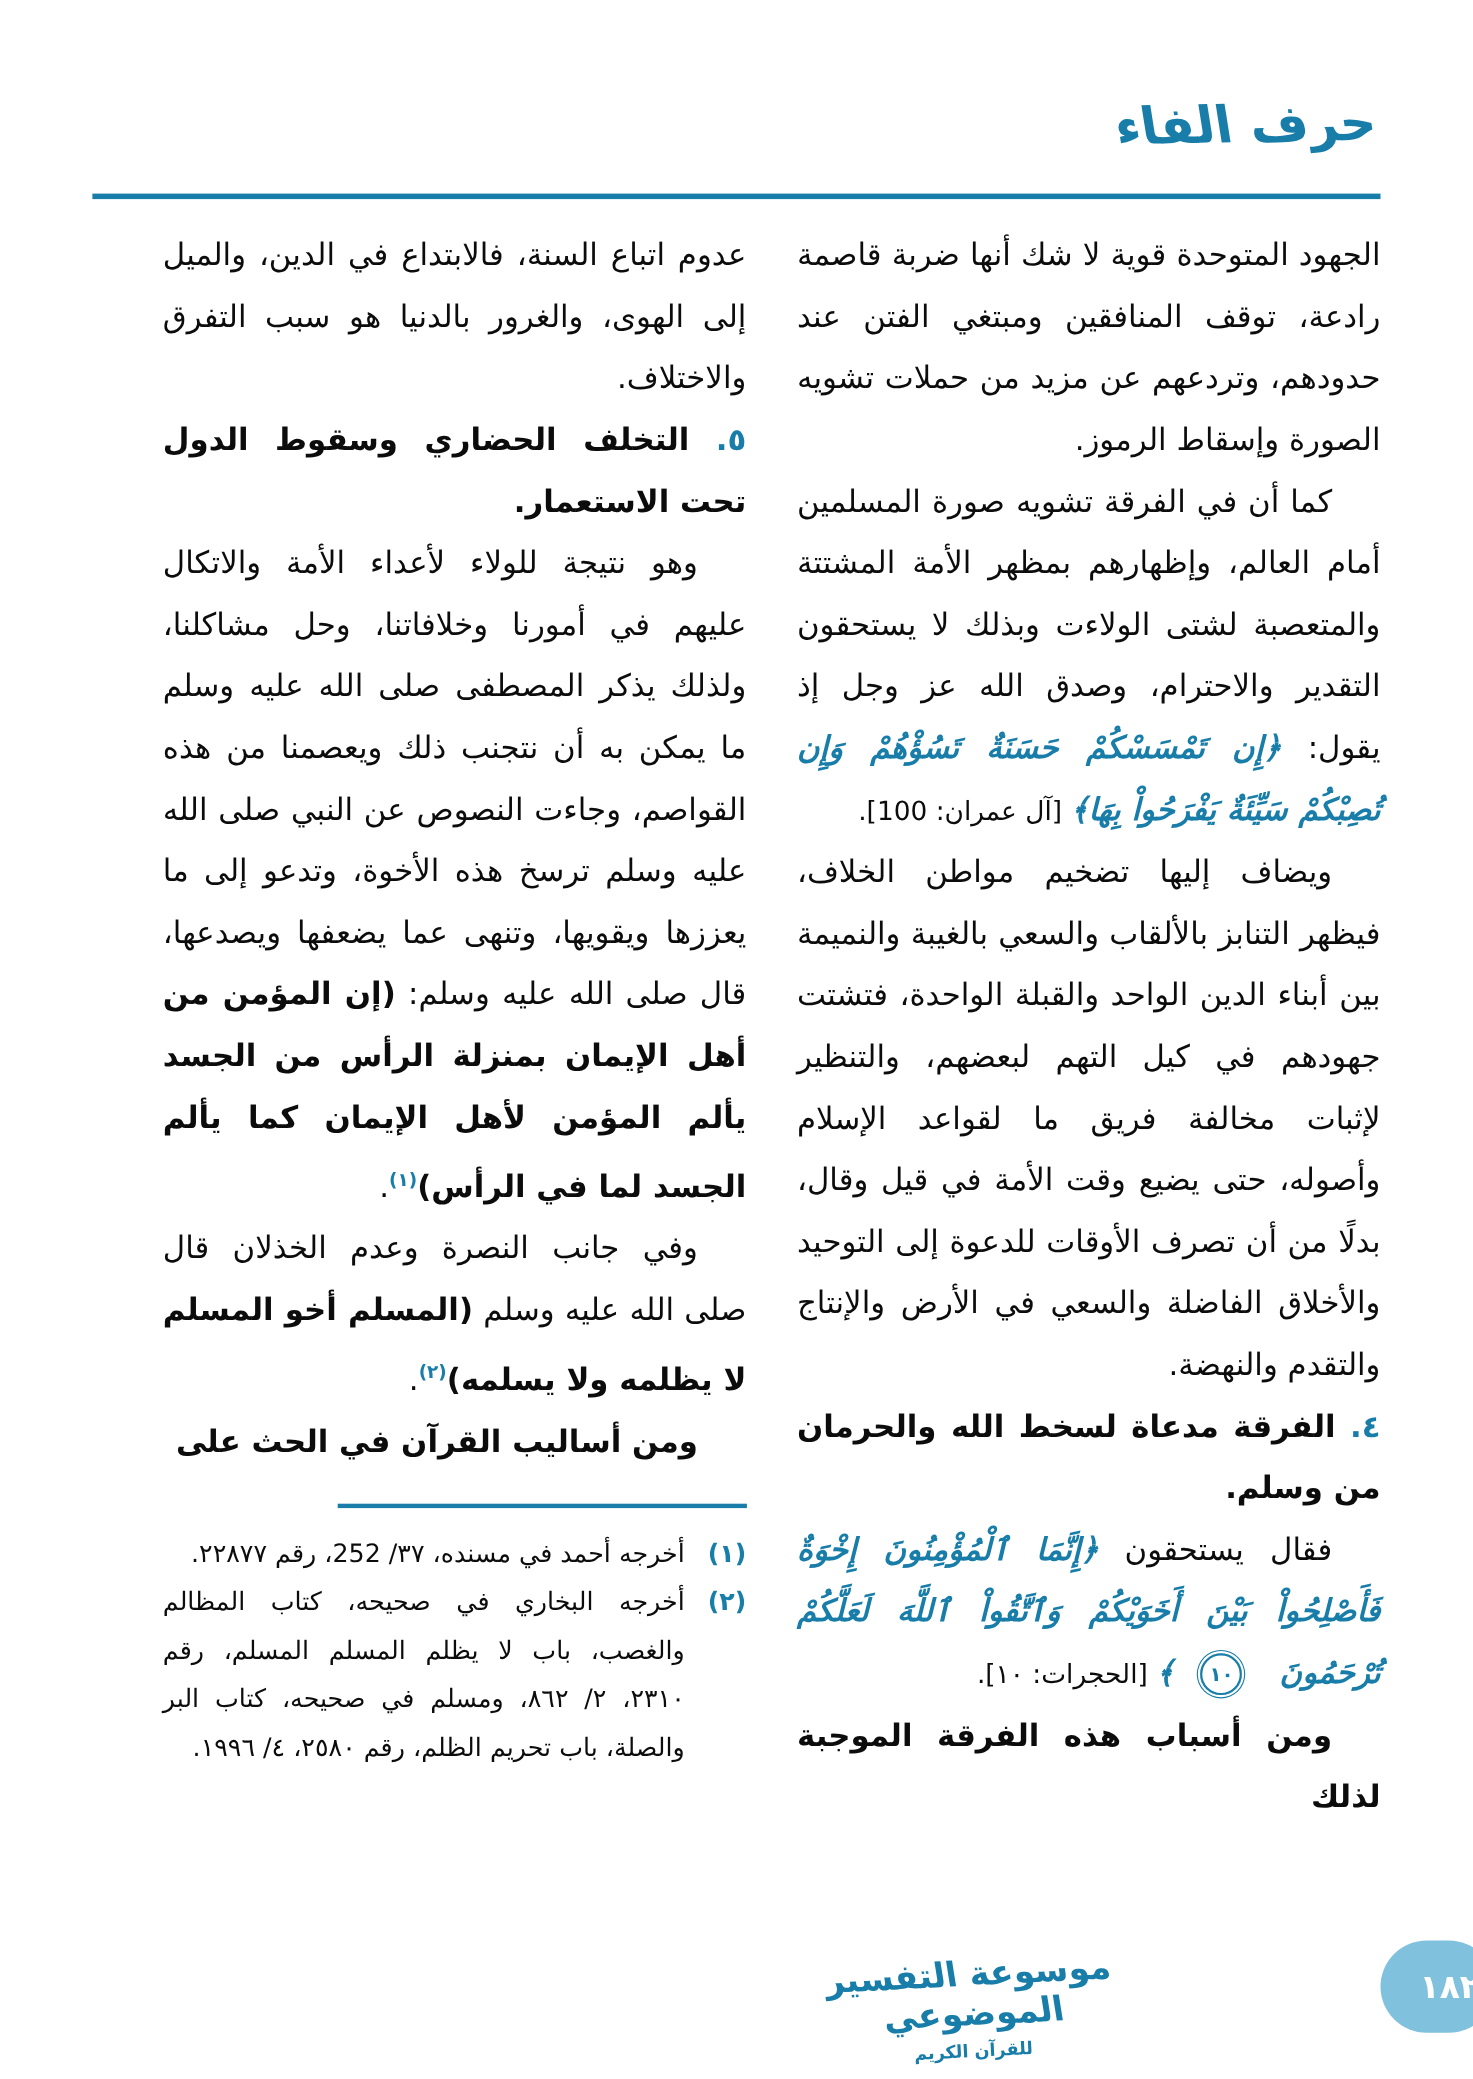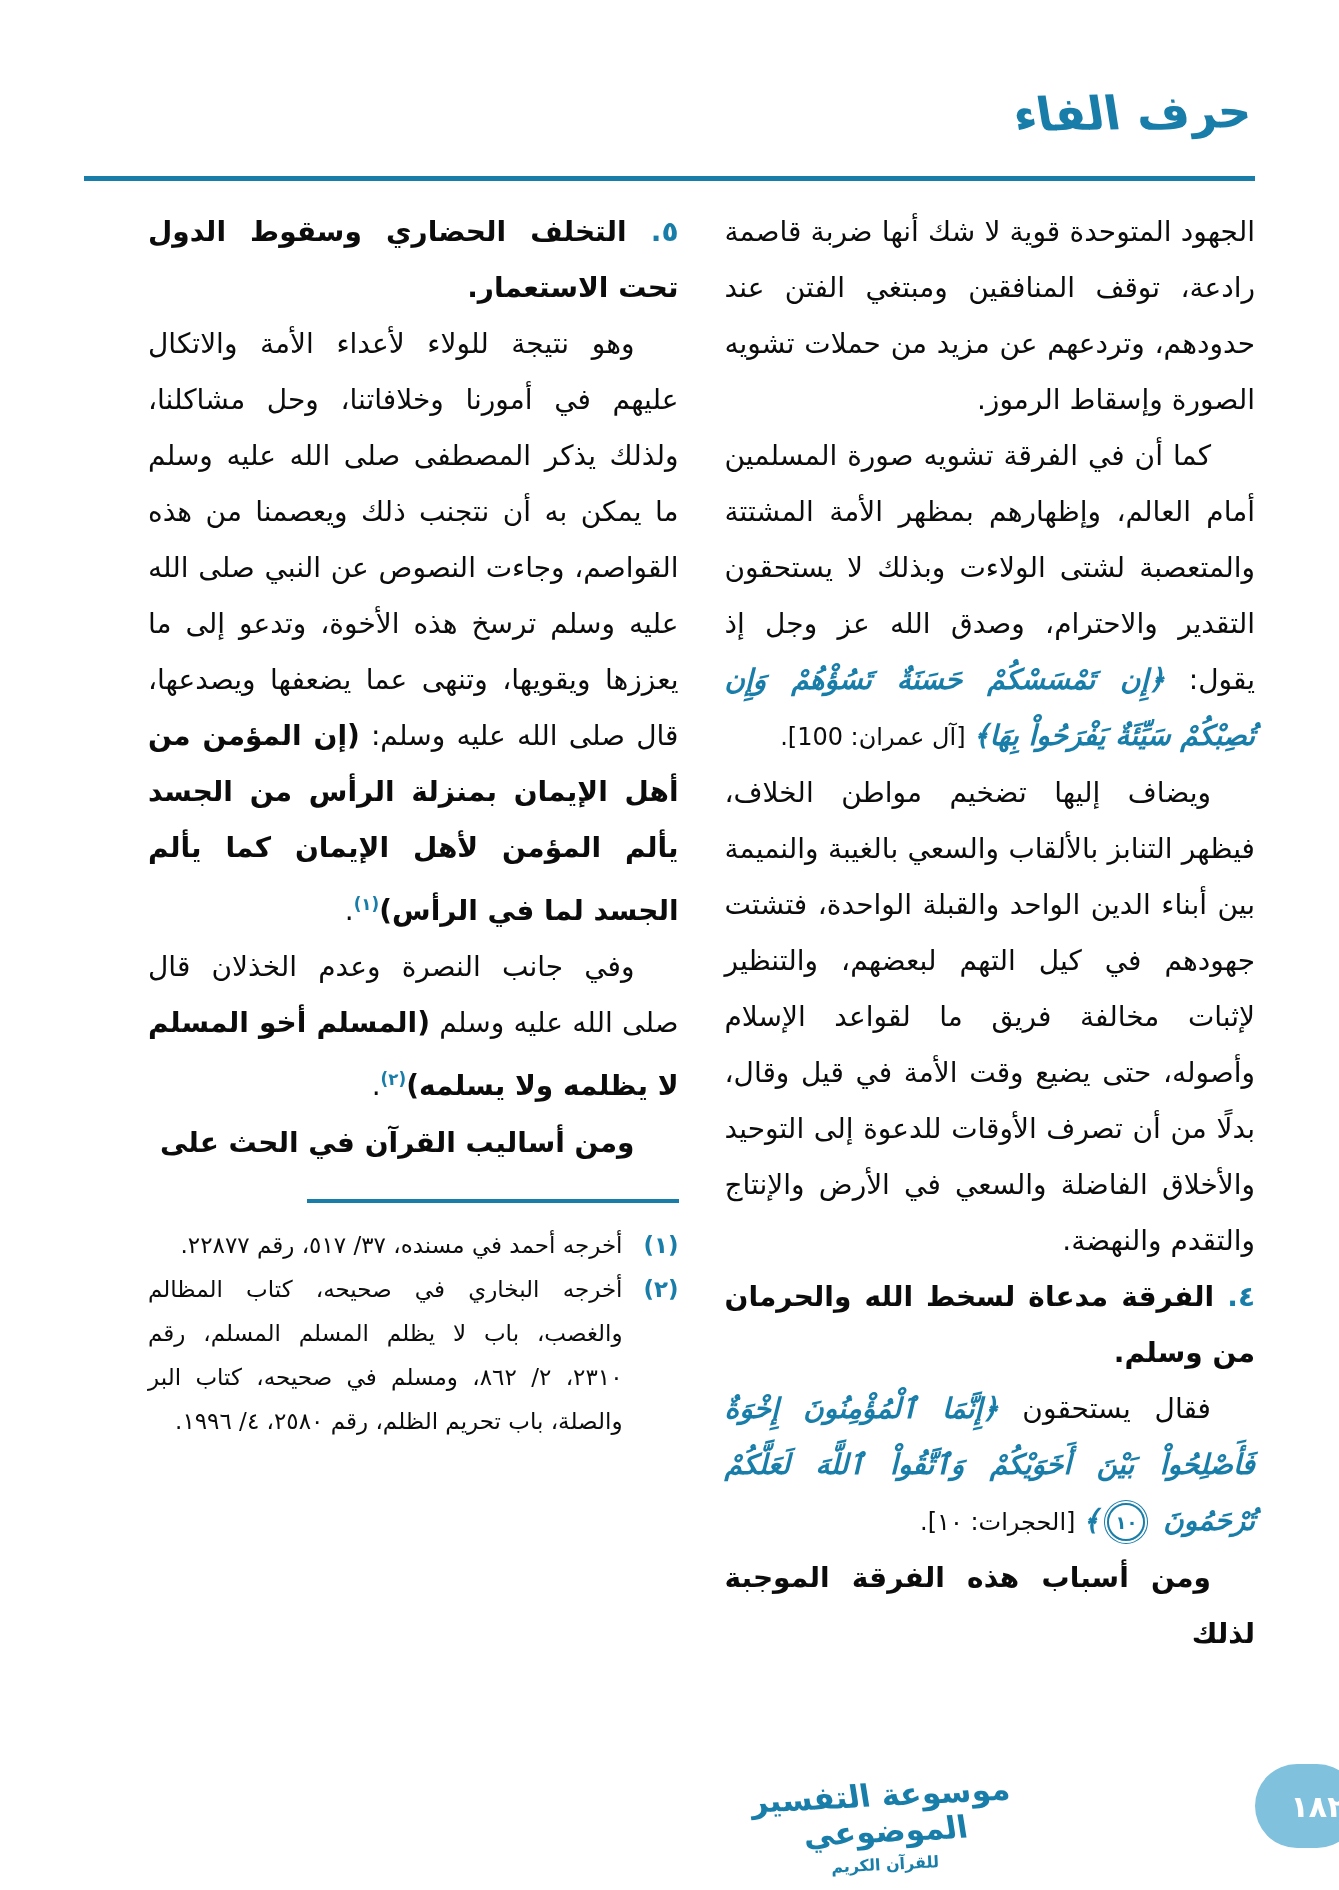--- a/index.html
+++ b/index.html
@@ -40,21 +40,21 @@
   .seg-bold{font-weight:700;}
   .seg-quran{color:var(--accent);font-weight:700;font-style:italic;}
   .seg-marker{color:var(--accent);font-weight:700;}
   .seg-ref{font-size:24px;font-weight:400;}
   .seg-sup{color:var(--accent);font-size:0.6em;vertical-align:super;font-weight:700;}
   .medallion{
     display:inline-block;width:38px;height:38px;line-height:36px;text-align:center;
     border:2px solid var(--accent);border-radius:50%;
     box-shadow:0 0 0 2px #fff,0 0 0 3px var(--accent);
     color:var(--accent);font-size:18px;font-weight:700;
-    margin:0 8px;vertical-align:middle;text-indent:0;
+    margin:0 24px;vertical-align:middle;text-indent:0;
   }
 
   
   .footnotes{margin-top:28px;}
   .fn-sep{width:70%;height:4px;background:var(--accent);margin:0 0 20px auto;margin-right:0;}
   .fn-item{display:flex;direction:rtl;gap:10px;font-size:23px;line-height:44px;}
   .fn-marker{color:var(--accent);font-weight:700;flex:0 0 46px;text-align:right;}
   .fn-body{flex:1;min-width:0;}
   .fn-line{text-align:justify;text-justify:inter-word;}
 
@@ -85,32 +85,33 @@
     <div class="col">
         <p class="para"><span class="seg-normal">الجهود المتوحدة قوية لا شك أنها ضربة قاصمة رادعة، توقف المنافقين ومبتغي الفتن عند حدودهم، وتردعهم عن مزيد من حملات تشويه الصورة وإسقاط الرموز.</span></p>
         <p class="para indent"><span class="seg-normal">كما أن في الفرقة تشويه صورة المسلمين أمام العالم، وإظهارهم بمظهر الأمة المشتتة والمتعصبة لشتى الولاءت وبذلك لا يستحقون التقدير والاحترام، وصدق الله عز وجل إذ يقول: </span><span class="seg-quran">﴿إِن تَمْسَسْكُمْ حَسَنَةٌ تَسُؤْهُمْ وَإِن تُصِبْكُمْ سَيِّئَةٌ يَفْرَحُواْ بِهَا﴾</span><span class="seg-ref"> [آل عمران: 100].</span></p>
         <p class="para indent"><span class="seg-normal">ويضاف إليها تضخيم مواطن الخلاف، فيظهر التنابز بالألقاب والسعي بالغيبة والنميمة بين أبناء الدين الواحد والقبلة الواحدة، فتشتت جهودهم في كيل التهم لبعضهم، والتنظير لإثبات مخالفة فريق ما لقواعد الإسلام وأصوله، حتى يضيع وقت الأمة في قيل وقال، بدلًا من أن تصرف الأوقات للدعوة إلى التوحيد والأخلاق الفاضلة والسعي في الأرض والإنتاج والتقدم والنهضة.</span></p>
         <p class="para heading"><span class="seg-marker">٤. </span><span class="seg-bold">الفرقة مدعاة لسخط الله والحرمان من وسلم.</span></p>
         <p class="para indent"><span class="seg-normal">فقال يستحقون </span><span class="seg-quran">﴿إِنَّمَا ٱلْمُؤْمِنُونَ إِخْوَةٌ فَأَصْلِحُواْ بَيْنَ أَخَوَيْكُمْ وَٱتَّقُواْ ٱللَّهَ لَعَلَّكُمْ تُرْحَمُونَ </span><span class="medallion">١٠</span><span class="seg-quran">﴾</span><span class="seg-ref"> [الحجرات: ١٠].</span></p>
         <p class="para indent"><span class="seg-bold">ومن أسباب هذه الفرقة الموجبة لذلك</span></p>
       </div>
     <div class="col">
       <div>
+          <p class="para"><span class="seg-normal">عدوم اتباع السنة، فالابتداع في الدين، والميل إلى الهوى، والغرور بالدنيا هو سبب التفرق والاختلاف.</span></p>
           <p class="para heading"><span class="seg-marker">٥. </span><span class="seg-bold">التخلف الحضاري وسقوط الدول تحت الاستعمار.</span></p>
           <p class="para indent"><span class="seg-normal">وهو نتيجة للولاء لأعداء الأمة والاتكال عليهم في أمورنا وخلافاتنا، وحل مشاكلنا، ولذلك يذكر المصطفى صلى الله عليه وسلم ما يمكن به أن نتجنب ذلك ويعصمنا من هذه القواصم، وجاءت النصوص عن النبي صلى الله عليه وسلم ترسخ هذه الأخوة، وتدعو إلى ما يعززها ويقويها، وتنهى عما يضعفها ويصدعها، قال صلى الله عليه وسلم: </span><span class="seg-bold">(إن المؤمن من أهل الإيمان بمنزلة الرأس من الجسد يألم المؤمن لأهل الإيمان كما يألم الجسد لما في الرأس)</span><span class="seg-sup">(١)</span><span class="seg-normal">.</span></p>
           <p class="para indent"><span class="seg-normal">وفي جانب النصرة وعدم الخذلان قال صلى الله عليه وسلم </span><span class="seg-bold">(المسلم أخو المسلم لا يظلمه ولا يسلمه)</span><span class="seg-sup">(٢)</span><span class="seg-normal">.</span></p>
           <p class="para indent"><span class="seg-bold">ومن أساليب القرآن في الحث على</span></p>
         </div>
       <div class="footnotes">
         <div class="fn-sep"></div>
         <div>
             <div class="fn-item">
               <span class="fn-marker">(١)</span>
               <div class="fn-body">
-                <div class="fn-line">أخرجه أحمد في مسنده، ٣٧/ ٥١٧، رقم ٢٢٨٧٧.</div>
+                <div class="fn-line">أخرجه أحمد في مسنده، ٣٧/ 252، رقم ٢٢٨٧٧.</div>
               </div>
             </div>
             <div class="fn-item">
               <span class="fn-marker">(٢)</span>
               <div class="fn-body">
                 <div class="fn-line">أخرجه البخاري في صحيحه، كتاب المظالم والغصب، باب لا يظلم المسلم المسلم، رقم ٢٣١٠، ٢/ ٨٦٢، ومسلم في صحيحه، كتاب البر والصلة، باب تحريم الظلم، رقم ٢٥٨٠، ٤/ ١٩٩٦.</div>
               </div>
             </div>
           </div>
       </div>

